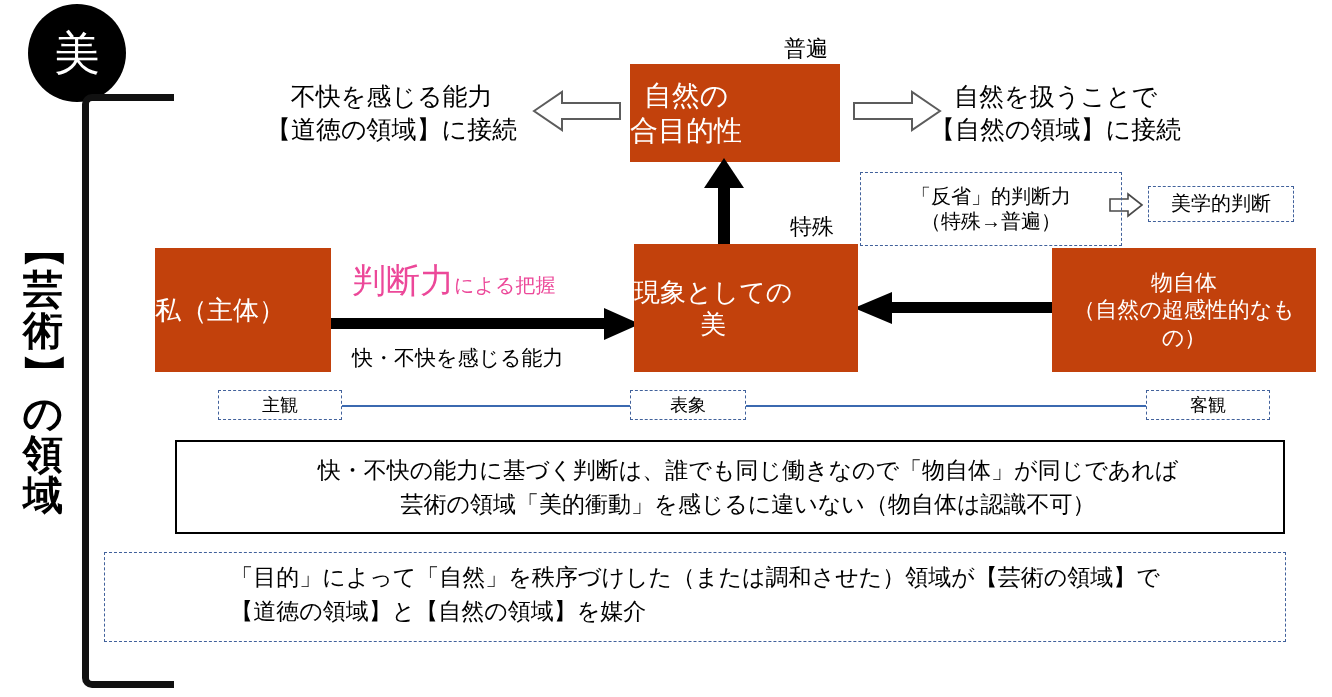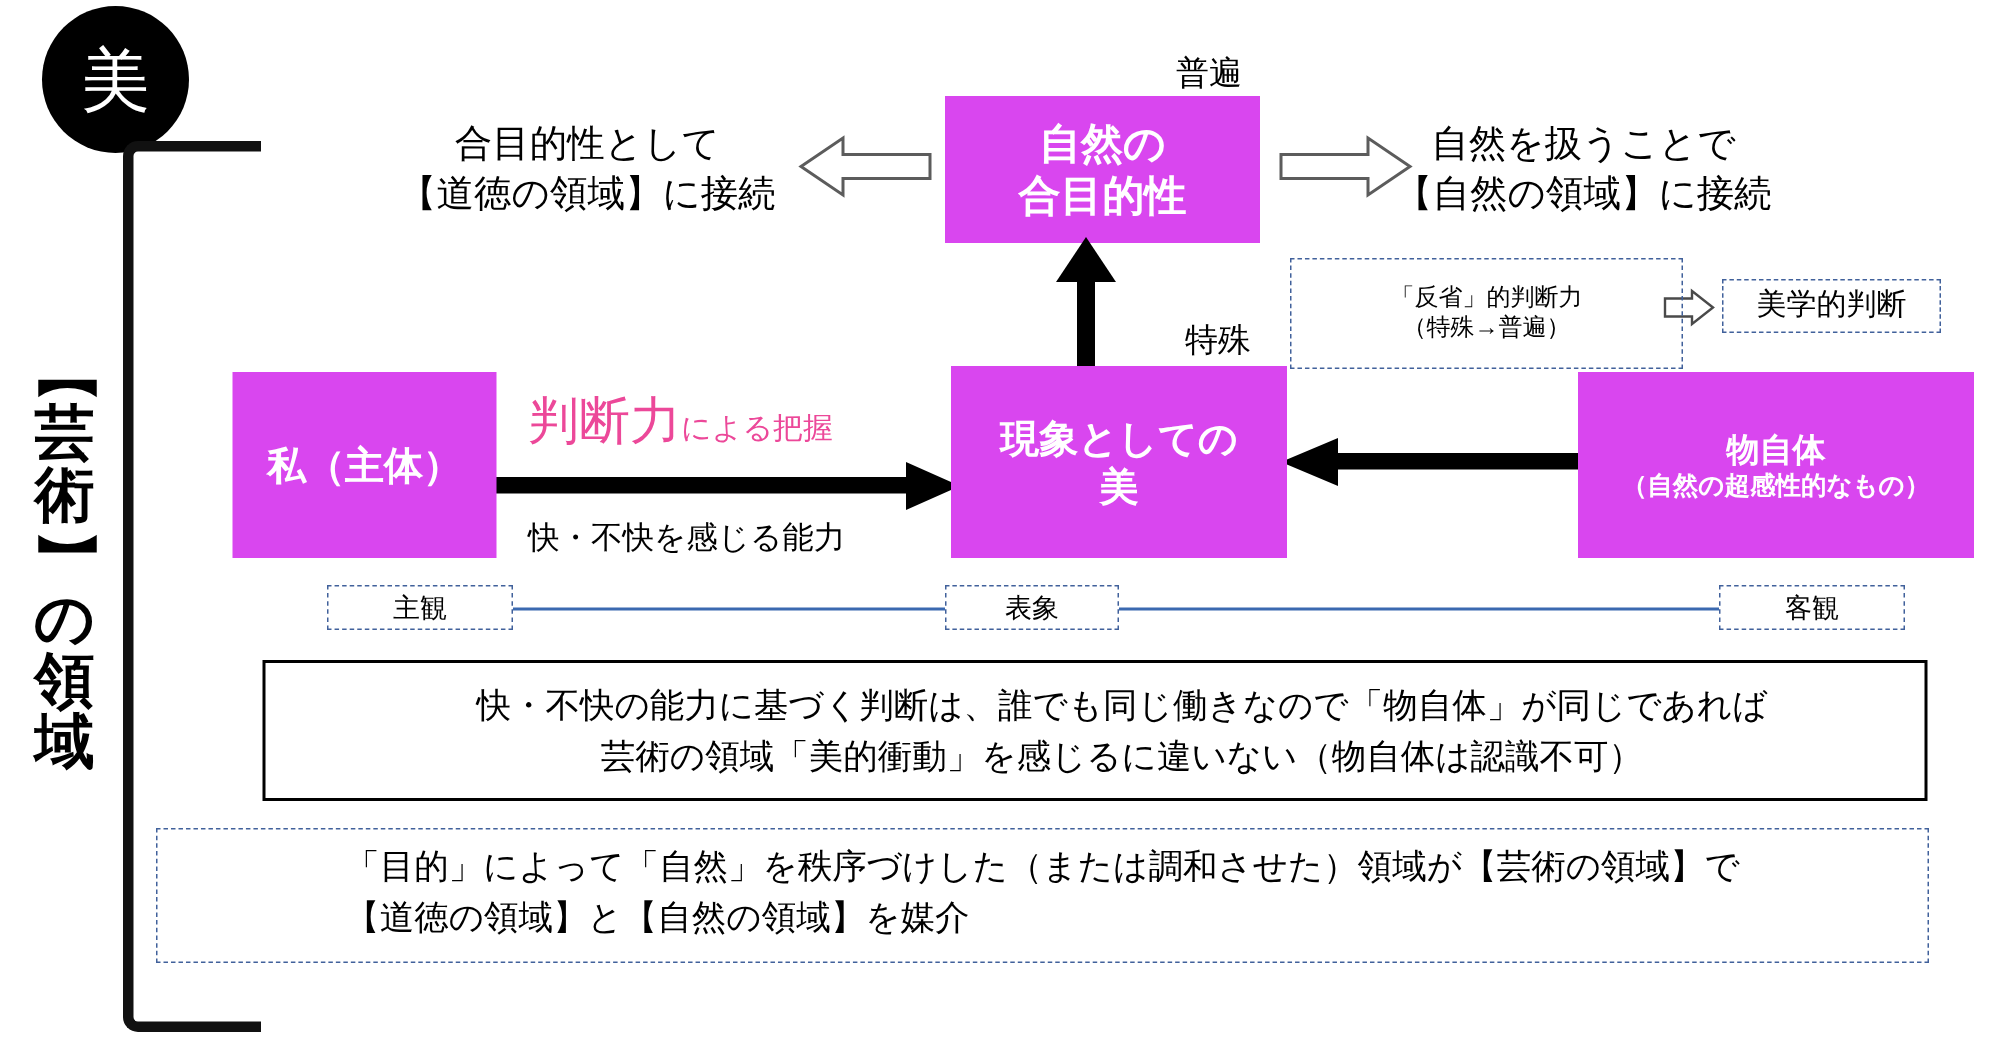--- a/index.html
+++ b/index.html
@@ -37,33 +37,32 @@
     text-align: center;
     font-size: 40px; line-height: 1.03;
     font-weight: 700; color: #000;
     letter-spacing: 0;
   }
   .vlabel span { display: block; }
   .vlabel .rot { transform: rotate(90deg); }
 
   
   .obox {
-    background: #d946ef;
+    background: #c2410c;
     color: #ffffff;
-    display: flex; align-items: center; justify-content: center;
+    display: flex; align-items: center; 
     text-align: center;
     line-height: 1.25;
-    font-weight: bold;
   }
 
   #box-shizen   { left: 630px; top: 64px;  width: 210px; height: 98px; font-size: 28px; }
   #box-watashi  { left: 155px; top: 248px; width: 176px; height: 124px; font-size: 26px; }
   #box-genshou  { left: 634px; top: 244px; width: 224px; height: 128px; font-size: 26px; }
   #box-monojitai{ left: 1052px; top: 248px; width: 264px; height: 124px; font-size: 22px; }
-  #box-monojitai .small { font-size: 17px; display:block; }
+  #box-monojitai .small { font-size: 22px; display:block; }
 
   
   .plainlabel { font-size: 22px; color: #000; white-space: nowrap; }
   #label-fuhen  { left: 784px; top: 34px; }
   #label-tokushu{ left: 790px; top: 212px; }
 
   
   .sidetext { font-size: 25px; color: #000; line-height: 1.32; text-align: center; white-space: nowrap; }
   #text-left  { left: 266px; top: 80px; }
   #text-right { left: 930px; top: 80px; }
@@ -85,21 +84,21 @@
   }
 
   
   .dbox {
     border: 1.6px dashed #41619B;
     color: #000;
     display: flex; align-items: center; justify-content: center;
     text-align: center; line-height: 1.26;
     background: transparent;
   }
-  #dbox-hansei { left: 860px; top: 172px; width: 262px; height: 74px; font-size: 16px; }
+  #dbox-hansei { left: 860px; top: 172px; width: 262px; height: 74px; font-size: 20px; }
   #dbox-bigaku { left: 1148px; top: 186px; width: 146px; height: 36px; font-size: 20px; }
 
   
   #chip-shukan { left: 218px; top: 390px; width: 124px; height: 30px; font-size: 18px; }
   #chip-hyosho { left: 630px; top: 390px; width: 116px; height: 30px; font-size: 18px; }
   #chip-kyakkan{ left: 1146px; top: 390px; width: 124px; height: 30px; font-size: 18px; }
   .bluerule { background: #3B69B0; height: 1.6px; top: 405px; }
   #rule-1 { left: 342px; width: 288px; }
   #rule-2 { left: 746px; width: 400px; }
 
@@ -146,21 +145,21 @@
   <div class="abs plainlabel" id="label-tokushu">特殊</div>
 
   <div class="abs obox" id="box-shizen">
     <div>
       <span>自然の</span><br>
       <span>合目的性</span>
     </div>
   </div>
 
   <div class="abs sidetext" id="text-left">
-    <div>合目的性として</div>
+    <div>不快を感じる能力</div>
     <div>【道徳の領域】に接続</div>
   </div>
 
   <div class="abs sidetext" id="text-right">
     <div>自然を扱うことで</div>
     <div>【自然の領域】に接続</div>
   </div>
 
   <svg class="abs hollow" style="left:532px; top:88px;" width="90" height="46" viewBox="0 0 90 46">
     <polygon points="2,23 30,4 30,15 88,15 88,31 30,31 30,42" fill="#ffffff" stroke="#5c5c5c" stroke-width="2"></polygon>

